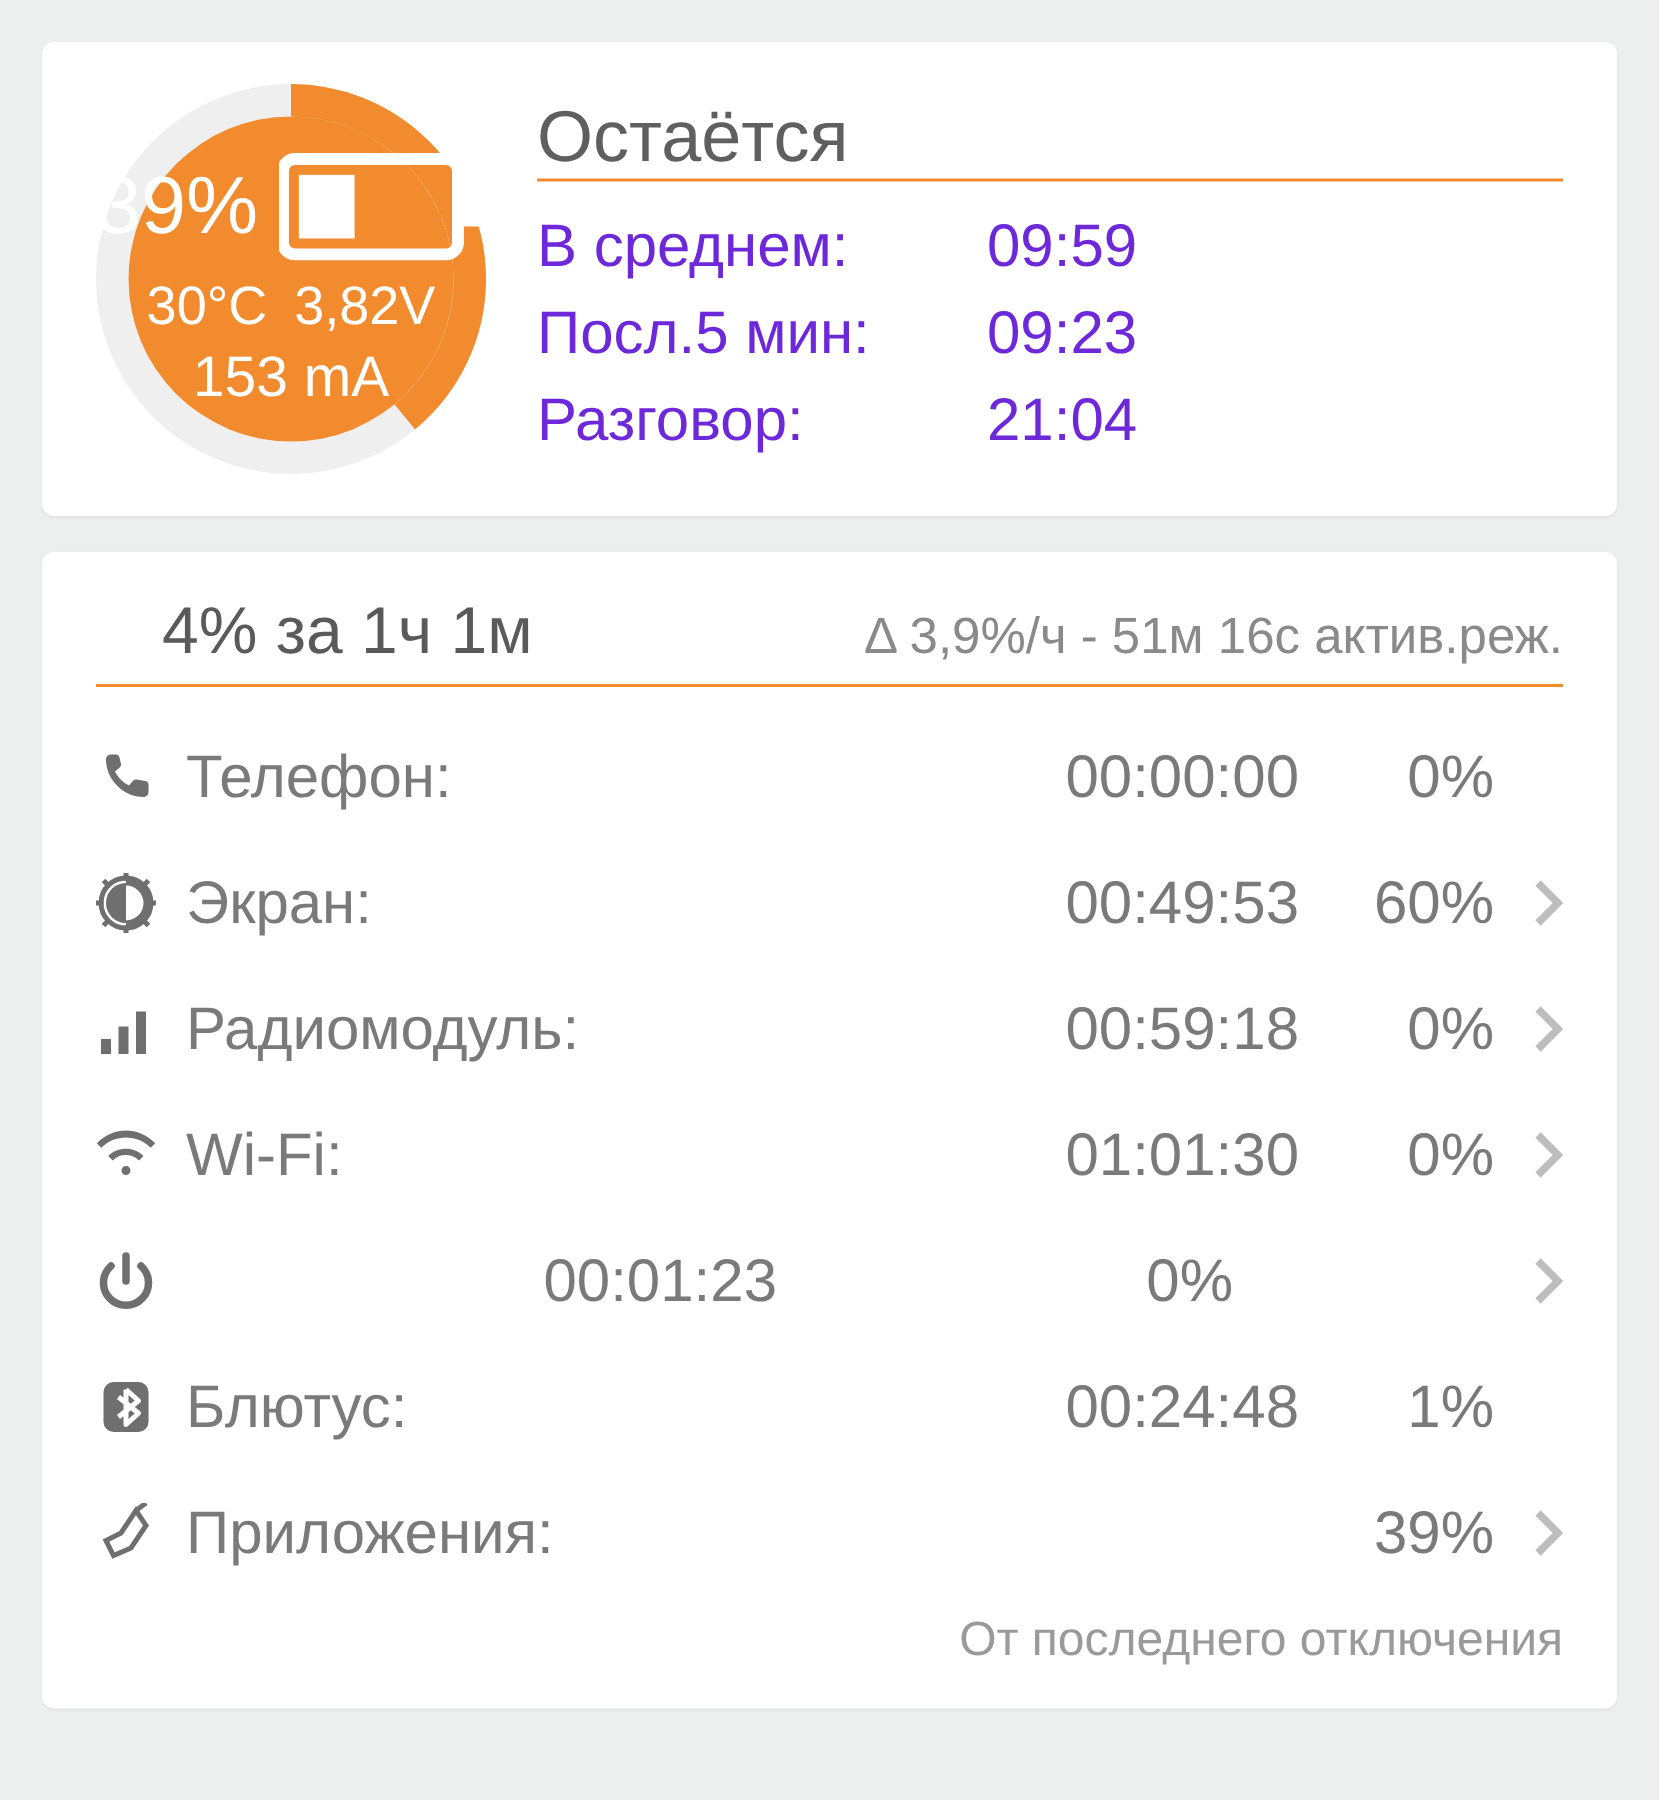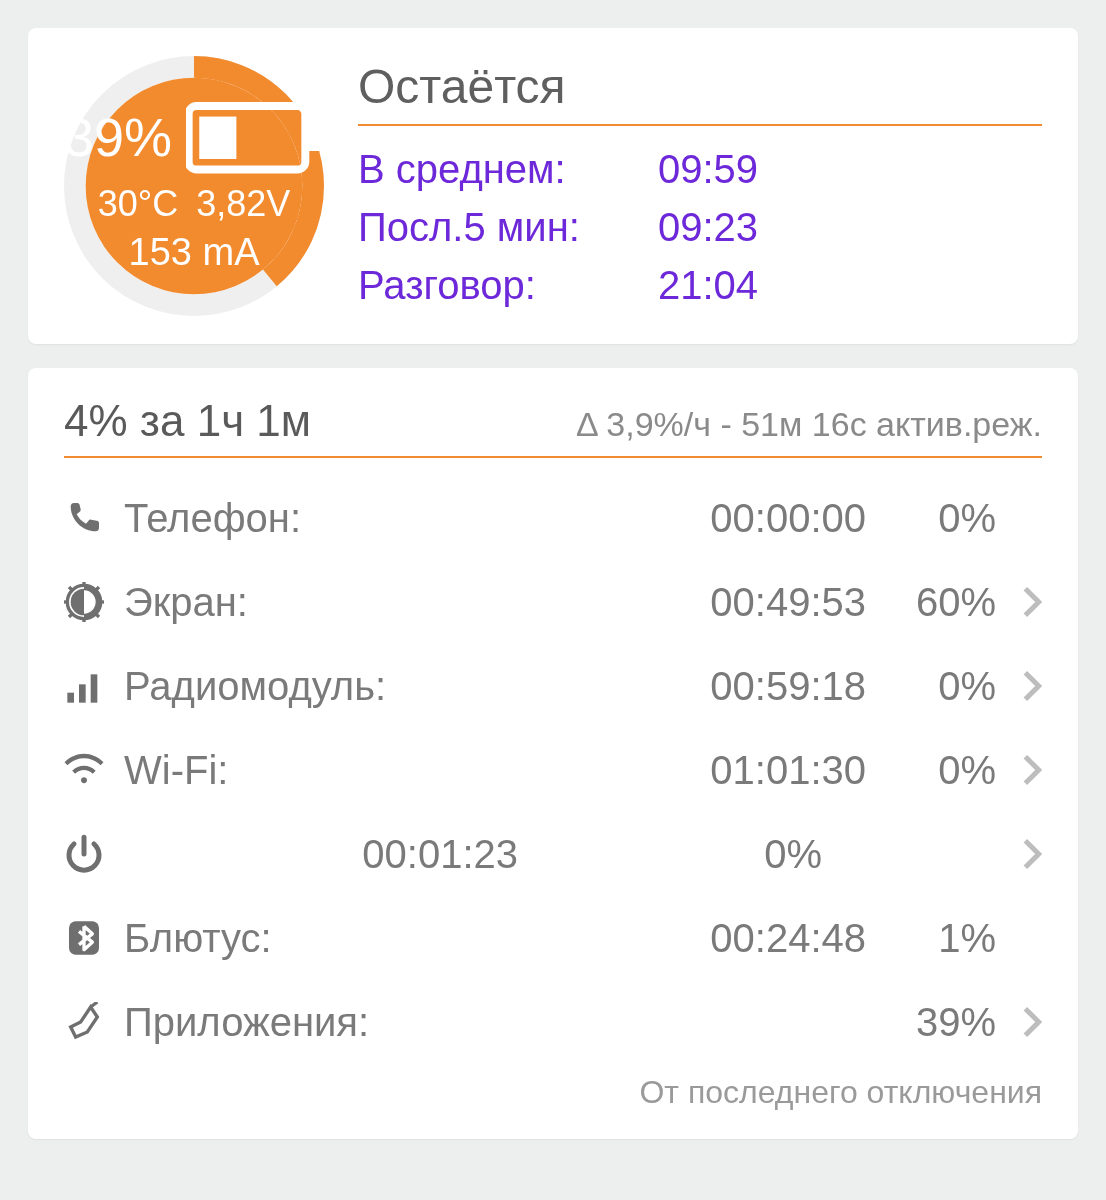--- a/index.html
+++ b/index.html
@@ -45,21 +45,20 @@
   .batt-icon-svg { width: 52px; height: 30px; }
   .gauge-line2 { font-size: 36px; font-weight: 300; display:flex; gap:18px;}
   .gauge-line3 { font-size: 38px; font-weight: 300; }
   .remain {
     flex: 1 1 auto;
   }
   .remain-title {
     font-size: 48px;
     color: #5f5f5f;
     font-weight: 400;
-    padding-bottom: 10px;
     border-bottom: 2px solid #f28a2e;
     margin-bottom: 14px;
   }
   .remain-row {
     display: flex;
     font-size: 40px;
     color: #6d28d9;
     line-height: 1.45;
   }
   .remain-row .lab { width: 300px; }
@@ -70,20 +69,21 @@
     align-items: baseline;
     justify-content: space-between;
     border-bottom: 2px solid #f28a2e;
     padding-bottom: 10px;
     margin-bottom: 18px;
   }
   .c2-left {
     font-size: 44px;
     color: #5a5a5a;
     font-weight: 400;
+    margin-left: 44px;
   }
   .c2-right {
     font-size: 34px;
     color: #8a8a8a;
   }
   .usage-row {
     display: flex;
     align-items: center;
     height: 84px;
     font-size: 40px;

